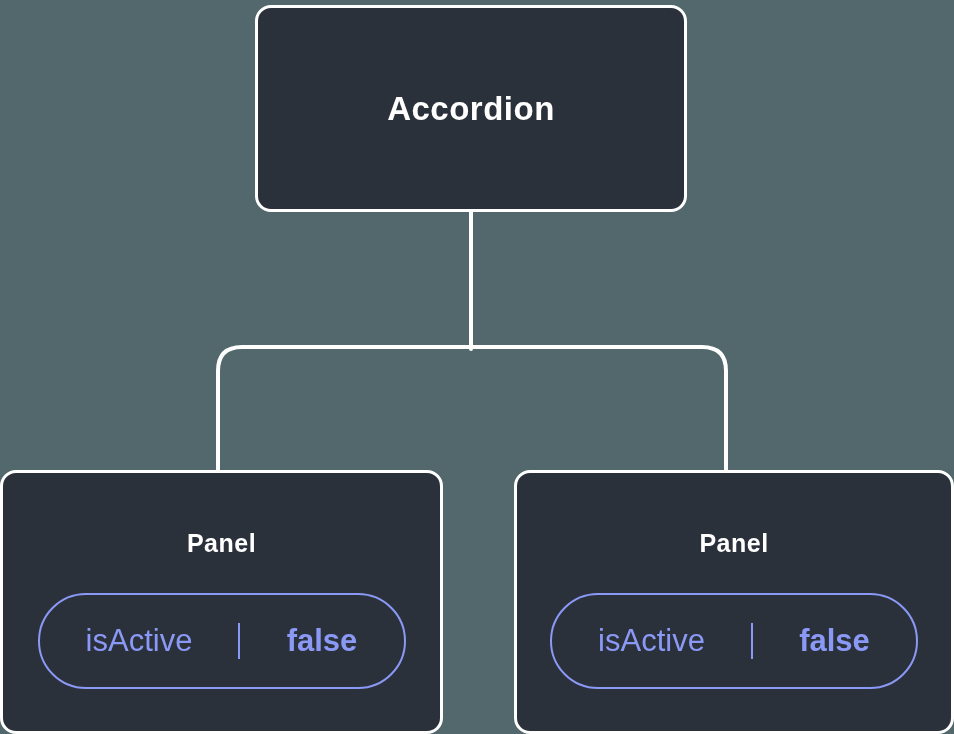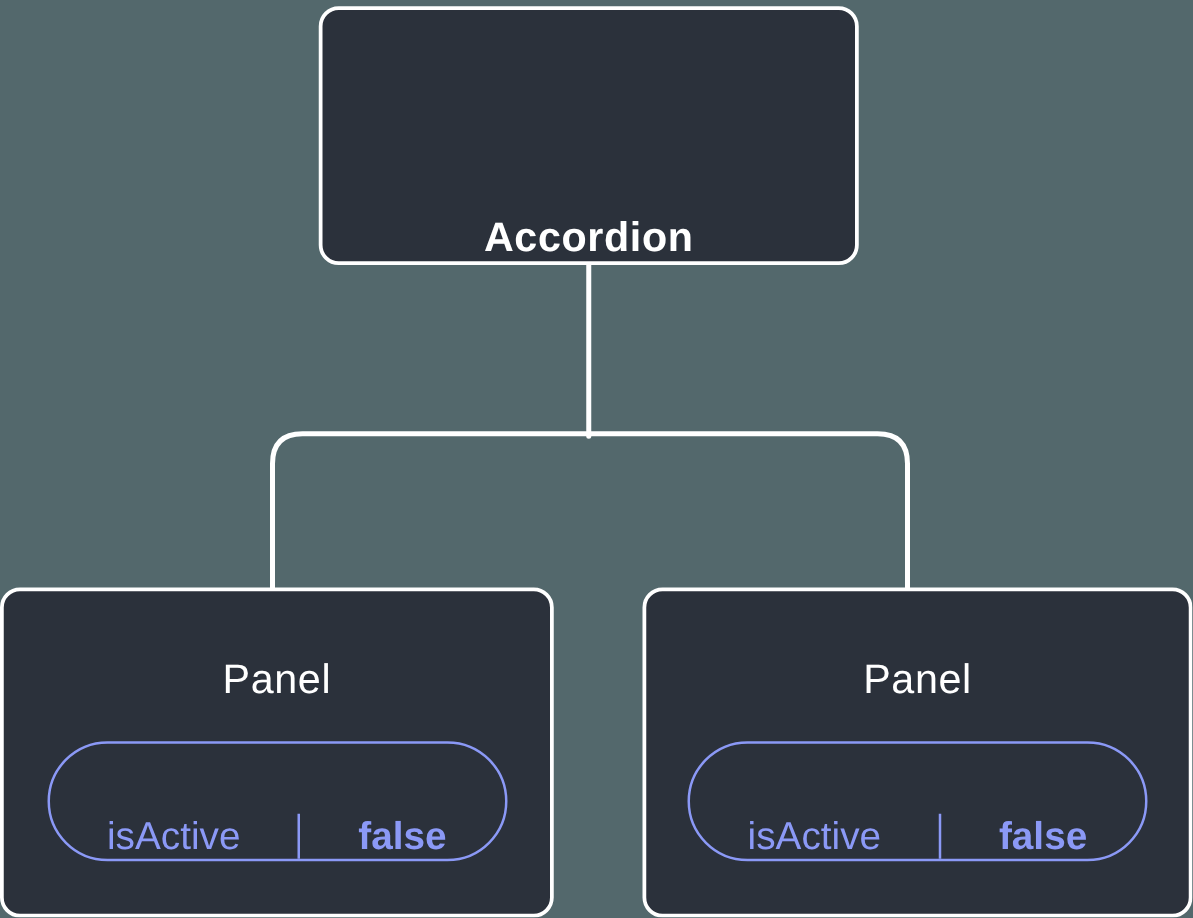--- a/index.html
+++ b/index.html
@@ -45,21 +45,21 @@
     border-radius: 16px;
     color: var(--node-text);
   }
 
   .accordion {
     left: 255px;
     top: 5px;
     width: 432px;
     height: 207px;
     display: flex;
-    align-items: flex-end;
+    align-items: center;
     justify-content: center;
   }
   .accordion .node-title {
     font-size: 33px;
     font-weight: 700;
     letter-spacing: 0.5px;
   }
 
   .panel {
     top: 470px;
@@ -67,35 +67,35 @@
     height: 264px;
     display: flex;
     flex-direction: column;
     align-items: center;
     padding-top: 46px;
   }
   .panel-left  { left: 0; }
   .panel-right { left: 514px; width: 440px; }
 
   .panel-title {
-    font-size: 33px;
-    font-weight: 400;
+    font-size: 25px;
+    font-weight: 700;
     letter-spacing: 0.5px;
     line-height: 48px;
     height: 48px;
   }
 
   .state-pill {
     margin-top: 26px;
     width: 368px;
     height: 96px;
     border: 2.5px solid var(--state-accent);
     border-radius: 999px;
     display: flex;
-    align-items: flex-end;
+    align-items: center;
     color: var(--state-accent);
     font-size: 31px;
   }
   .state-cell {
     display: flex;
     align-items: center;
     justify-content: center;
   }
   .state-key {
     flex: 1.22;

